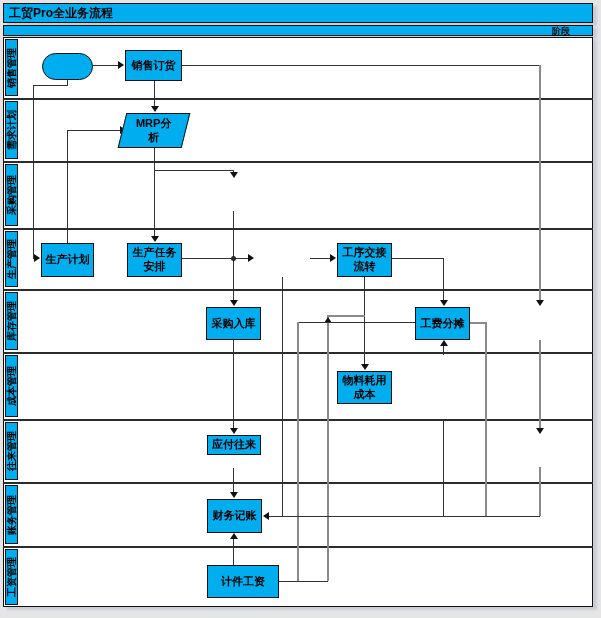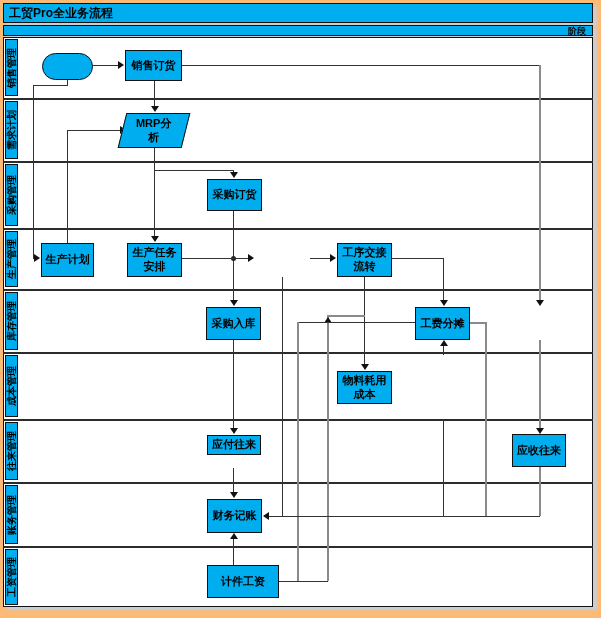--- a/index.html
+++ b/index.html
@@ -1,23 +1,23 @@
 <!DOCTYPE html>
 <html><head>
 <meta charset="utf-8">
 <style>
   html,body{margin:0;padding:0;background:#fff;}
-  #stage{position:relative;width:601px;height:618px;background:#fdba74;overflow:hidden;
+  #stage{position:relative;width:601px;height:618px;background:#e5e5e5;overflow:hidden;
          font-family:"Liberation Sans","DejaVu Sans",sans-serif;}
   .cyanbar{position:absolute;left:3px;width:590px;background:#00AEEF;border:1px solid #111;
            box-sizing:border-box;box-shadow:4px 3px 2px #c9ced6;}
   #titlebar{top:3px;height:20px;font-weight:bold;font-size:12px;color:#000;
             line-height:18px;padding-left:5px;}
   #phasebar{top:25px;height:11px;font-weight:bold;font-size:9px;color:#000;
-            line-height:10px;text-align:right;padding-right:6px;}
+            line-height:10px;text-align:right;padding-right:22px;}
   #frame{position:absolute;left:3px;top:37px;width:590px;height:570px;border:1px solid #111;
          box-sizing:border-box;background:#fff;box-shadow:4px 3px 2px #c9ced6;}
   .lanebound{position:absolute;left:3px;width:590px;height:2px;background:#2b2b2b;}
   .band{position:absolute;left:5px;width:13px;background:#00AEEF;border:1px solid #111;
         box-sizing:border-box;}
   .band>span{position:absolute;left:50%;top:50%;transform:translate(-50%,-50%) rotate(-90deg);
         white-space:nowrap;font-size:10px;font-weight:bold;color:#000;}
   .node{position:absolute;background:#00AEEF;border:1.5px solid #111;box-sizing:border-box;
         display:flex;align-items:center;justify-content:center;text-align:center;
         font-size:11px;font-weight:bold;color:#000;line-height:1.25;white-space:pre-line;}
@@ -156,28 +156,26 @@
   <div class="ln" style="left:233px;top:468px;width:1px;height:26px"></div>
   <div class="ar ar-d" style="left:230px;top:492px"></div>
 
   <div class="ln" style="left:233px;top:539px;width:1px;height:26px"></div>
   <div class="ar ar-u" style="left:230px;top:533px"></div>
 
   <div class="node oval" style="left:42px;top:53px;width:51px;height:27px"></div>
   <div class="node" style="left:125px;top:50px;width:57px;height:31px">销售订货</div>
   <div class="node para" style="left:122px;top:113px;width:64px;height:35px"><span>MRP分
 析</span></div>
-  <div class="node" style="left:207px;top:179px;width:55px;height:32px">采购订货</div>
   <div class="node" style="left:41px;top:243px;width:53px;height:34px">生产计划</div>
   <div class="node" style="left:127px;top:243px;width:55px;height:34px">生产任务
 安排</div>
   <div class="node" style="left:337px;top:243px;width:55px;height:34px">工序交接
 流转</div>
   <div class="node" style="left:206px;top:307px;width:55px;height:33px">采购入库</div>
   <div class="node" style="left:415px;top:307px;width:55px;height:33px">工费分摊</div>
   <div class="node" style="left:337px;top:371px;width:55px;height:33px">物料耗用
 成本</div>
   <div class="node" style="left:207px;top:435px;width:54px;height:20px">应付往来</div>
-  <div class="node" style="left:512px;top:434px;width:54px;height:33px">应收往来</div>
   <div class="node" style="left:207px;top:499px;width:55px;height:34px">财务记账</div>
   <div class="node" style="left:207px;top:565px;width:72px;height:33px">计件工资</div>
 
 </div>
 
 </body></html>

